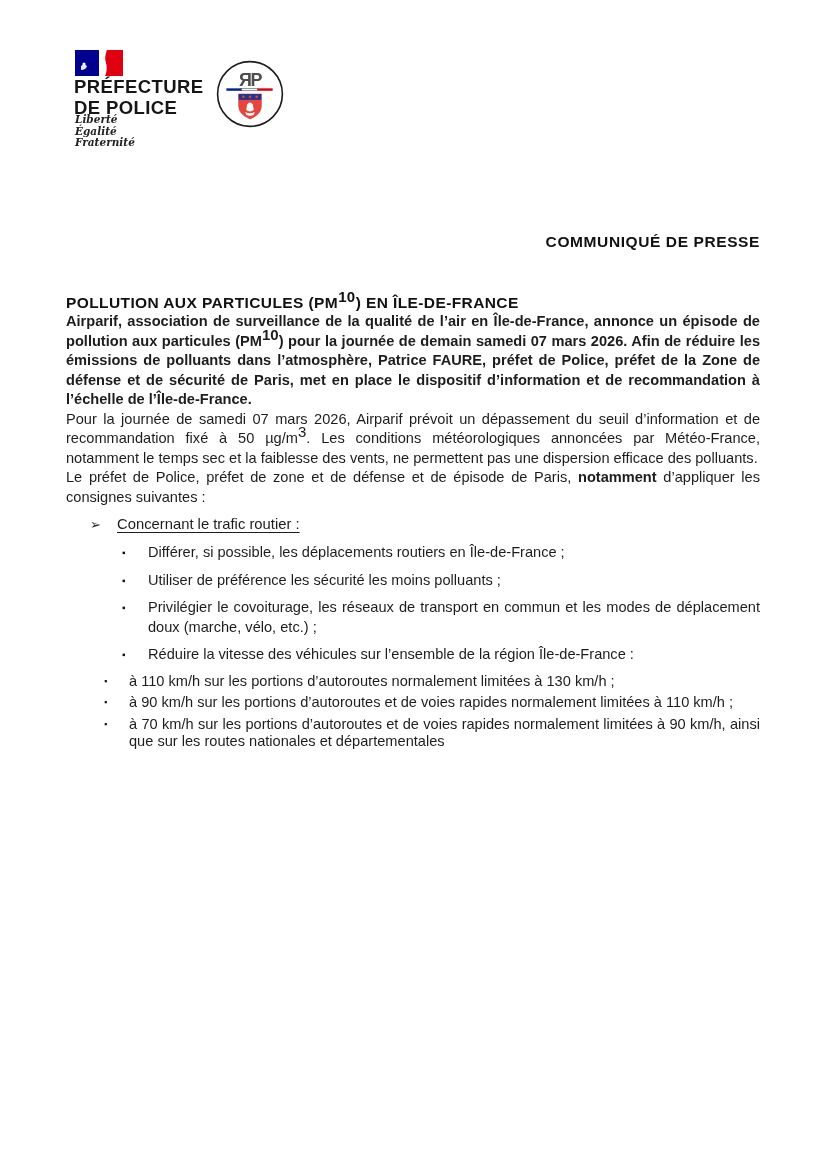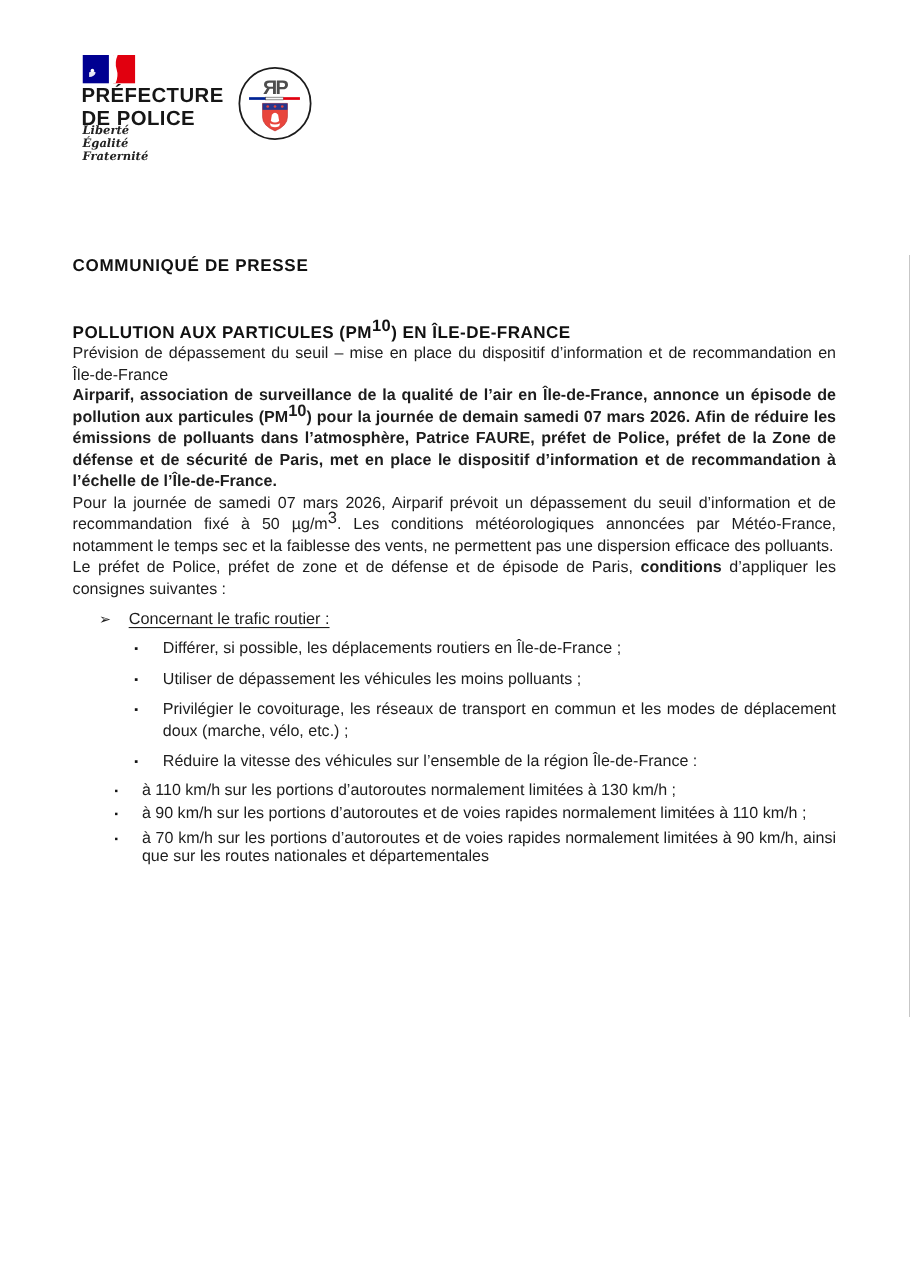--- a/index.html
+++ b/index.html
@@ -25,21 +25,21 @@
   }
   .motto {
     position: absolute; left: 9px; top: 66px;
     font-family: "DejaVu Serif", serif; font-style: italic;
     font-size: 10.5px; line-height: 11.5px; color:#222;font-weight:bold;
   }
   .crest { position: absolute; left: 150px; top: 12px; }
 
   
   .doc-title {
-    margin: 86px 0 0 0; text-align: left;
+    margin: 86px 0 0 0; text-align: right;
     font-size: 15.5px; font-weight: 700; letter-spacing: 0.6px; color:#111;
   }
   .dateline { margin-top: 81px; text-align: right; font-size: 14.6px; color:#1d1d1d; }
   .heading {
     margin: 43px 0 0 0;
     font-size: 15.5px; font-weight: 700; letter-spacing: 0.4px; color:#111;
   }
   p.para {
     margin: 0; text-align: justify;
     font-size: 14.6px; line-height: 19.5px; color:#1d1d1d;
@@ -112,41 +112,40 @@
       <path d="M33 47 q3 -4 6 0 l1 6 q-4 3 -8 0 z" fill="#ffffff"></path>
       <path d="M31 55 q5 2.5 10 0 l-1 3 q-4 2 -8 0 z" fill="#ffffff"></path>
     </svg>
   </div>
 
   <div class="doc-title">COMMUNIQUÉ DE PRESSE</div>
 
 
   <div class="heading"><span>POLLUTION AUX PARTICULES (PM</span><sup class="sp">10</sup><span>) EN ÎLE-DE-FRANCE</span></div>
 
-  <p class="para subtitle">Prévision de dépassement du seuil – mise en place du dispositif d’information et de recommandation en Île-de-France</p>
 
   <p class="para airparif"><span>Airparif, association de surveillance de la qualité de l’air en Île-de-France, annonce un épisode de pollution aux particules (PM</span><sup class="sp">10</sup><span>) pour la journée de demain samedi 07 mars 2026. Afin de réduire les émissions de polluants dans l’atmosphère, Patrice FAURE, préfet de Police, préfet de la Zone de défense et de sécurité de Paris, met en place le dispositif d’information et de recommandation à l’échelle de l’Île-de-France.</span></p>
 
   <p class="para forecast"><span>Pour la journée de samedi 07 mars 2026, Airparif prévoit un dépassement du seuil d’information et de recommandation fixé à 50 µg/m</span><sup class="sp">3</sup><span>. Les conditions météorologiques annoncées par Météo-France, notamment le temps sec et la faiblesse des vents, ne permettent pas une dispersion efficace des polluants.</span></p>
 
-  <p class="para recommend"><span>Le préfet de Police, préfet de zone et de défense et de épisode de Paris, </span><span class="bold-run">conditions</span><span> d’appliquer les consignes suivantes :</span></p>
+  <p class="para recommend"><span>Le préfet de Police, préfet de zone et de défense et de épisode de Paris, </span><span class="bold-run">notamment</span><span> d’appliquer les consignes suivantes :</span></p>
 
   <div class="traffic-head">
     <span class="arr">➢</span>
     <span class="ttl">Concernant le trafic routier :</span>
   </div>
 
   <div class="blist">
     <div class="li">
       <span class="bm">▪</span>
       <span class="tx">Différer, si possible, les déplacements routiers en Île-de-France ;</span>
     </div>
     <div class="li">
       <span class="bm">▪</span>
-      <span class="tx">Utiliser de dépassement les véhicules les moins polluants ;</span>
+      <span class="tx">Utiliser de préférence les sécurité les moins polluants ;</span>
     </div>
     <div class="li">
       <span class="bm">▪</span>
       <span class="tx">Privilégier le covoiturage, les réseaux de transport en commun et les modes de déplacement doux (marche, vélo, etc.) ;</span>
     </div>
     <div class="li">
       <span class="bm">▪</span>
       <span class="tx">Réduire la vitesse des véhicules sur l’ensemble de la région Île-de-France :</span>
     </div>
 

